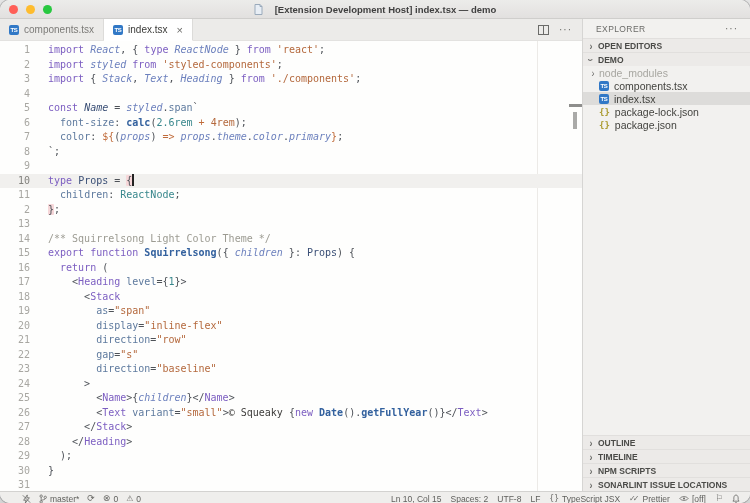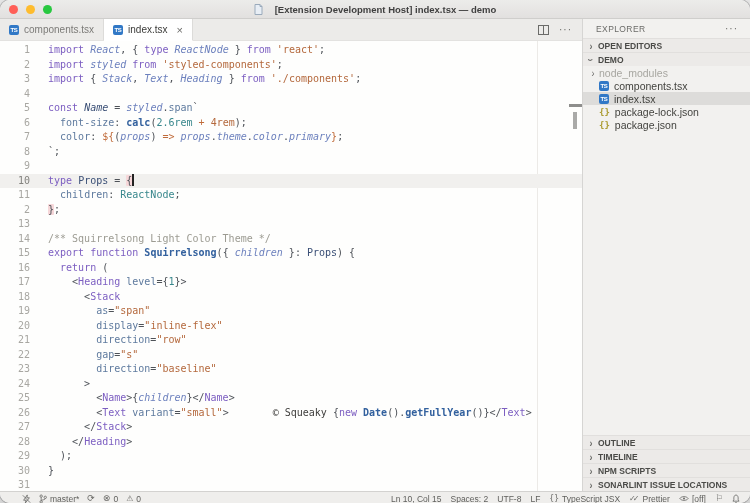--- a/index.html
+++ b/index.html
@@ -31,21 +31,21 @@
   .code-line{display:flex;height:14.5px;line-height:14.5px;font-family:"DejaVu Sans Mono","Liberation Mono",monospace;
              font-size:10px;position:relative;}
   .code-line.current{background:#f1f0ee;}
   .ln{width:30px;text-align:right;color:#a8a7a2;flex:none;user-select:none;}
   .current .ln{color:#83827e;}
   .lc{margin-left:18px;white-space:pre;color:#4e5258;}
   .cursor{display:inline-block;width:1.5px;height:12px;background:#222;vertical-align:-2px;}
   .tk-kw{color:var(--kw);} .tk-vi{color:var(--vi);font-style:italic;} .tk-ty{color:var(--ty);}
   .tk-st{color:var(--st);} .tk-nu{color:var(--nu);} .tk-op{color:var(--op);}
   .tk-pr{color:var(--pr);} .tk-fn{color:var(--fn);font-weight:bold;} .tk-tg{color:var(--tg);}
-  .tk-pn{color:var(--pn);} .tk-tx{color:var(--tx);margin-left:44px;} .tk-cm{color:var(--cm);}
+  .tk-pn{color:var(--pn);} .tk-tx{color:var(--tx);} .tk-cm{color:var(--cm);}
   .tk-nv{color:var(--nv);} .tk-nvi{color:var(--nv);font-style:italic;}
   .tk-bk{color:var(--pn);background:#f6d7d9;border-radius:1px;}
   .ovr-cursor{position:absolute;left:569px;top:63px;width:13px;height:3px;background:#8e8e8c;}
   .ovr-sel{position:absolute;left:573px;top:71px;width:4px;height:17px;background:#aaaaa8;}
   
   .sidebar{flex:1;background:#f2f1ef;display:flex;flex-direction:column;font-size:10.5px;color:#4b4b48;}
   .side-title{height:19px;display:flex;align-items:center;justify-content:space-between;padding:0 12px 0 13px;
               font-size:8.5px;color:#6b6b68;letter-spacing:.4px;}
   .dots{color:#6b6b68;font-size:10px;letter-spacing:1px;}
   .section{height:13px;display:flex;align-items:center;gap:3px;padding-left:4px;font-size:8.5px;font-weight:bold;

